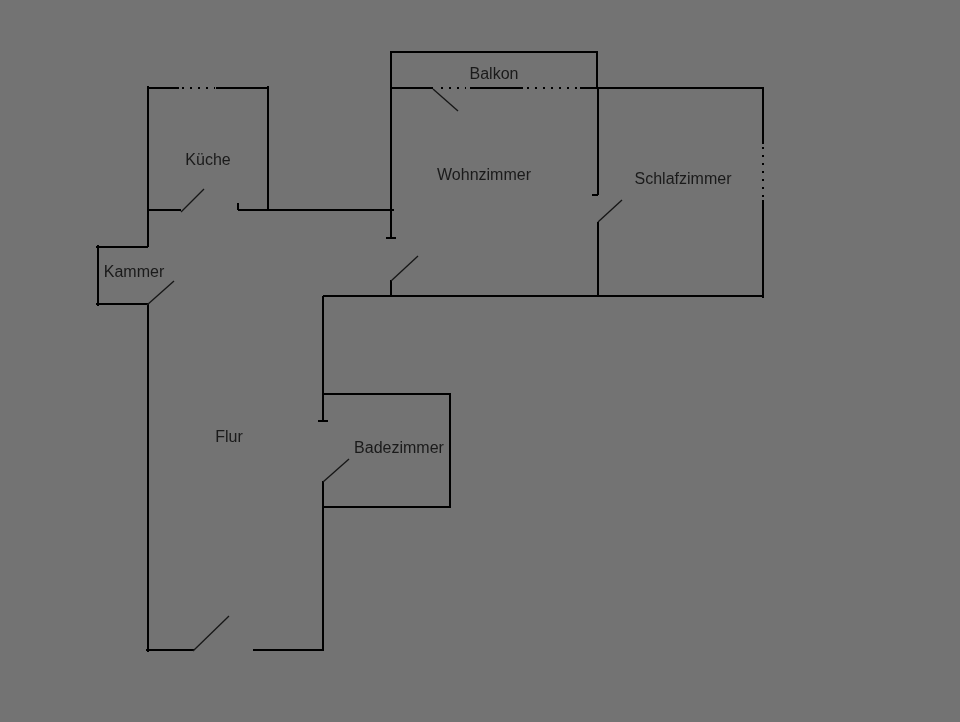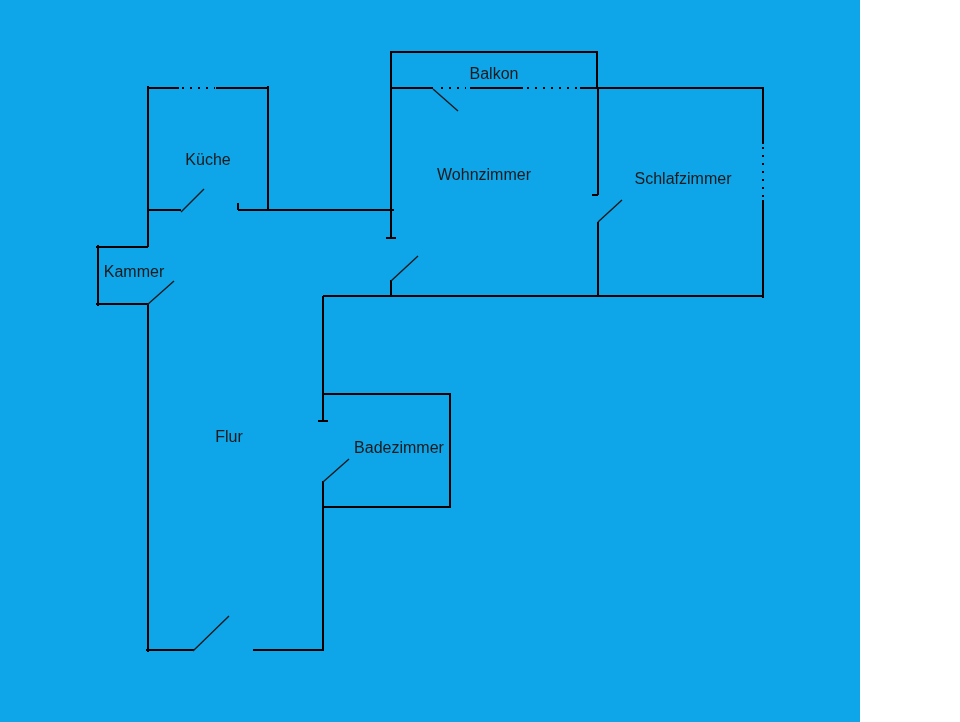--- a/index.html
+++ b/index.html
@@ -2,23 +2,23 @@
 <html><head>
 <meta charset="utf-8">
 <style>
   html, body {
     margin: 0;
     padding: 0;
     background: #ffffff;
   }
   .canvas-wrap {
     position: relative;
-    width: 860px;
+    width: 960px;
     height: 722px;
-    background: #0ea5e9;
+    background: #737373;
     overflow: hidden;
   }
   svg {
     display: block;
   }
   .wall {
     stroke: #000000;
     stroke-width: 2;
     fill: none;
   }

